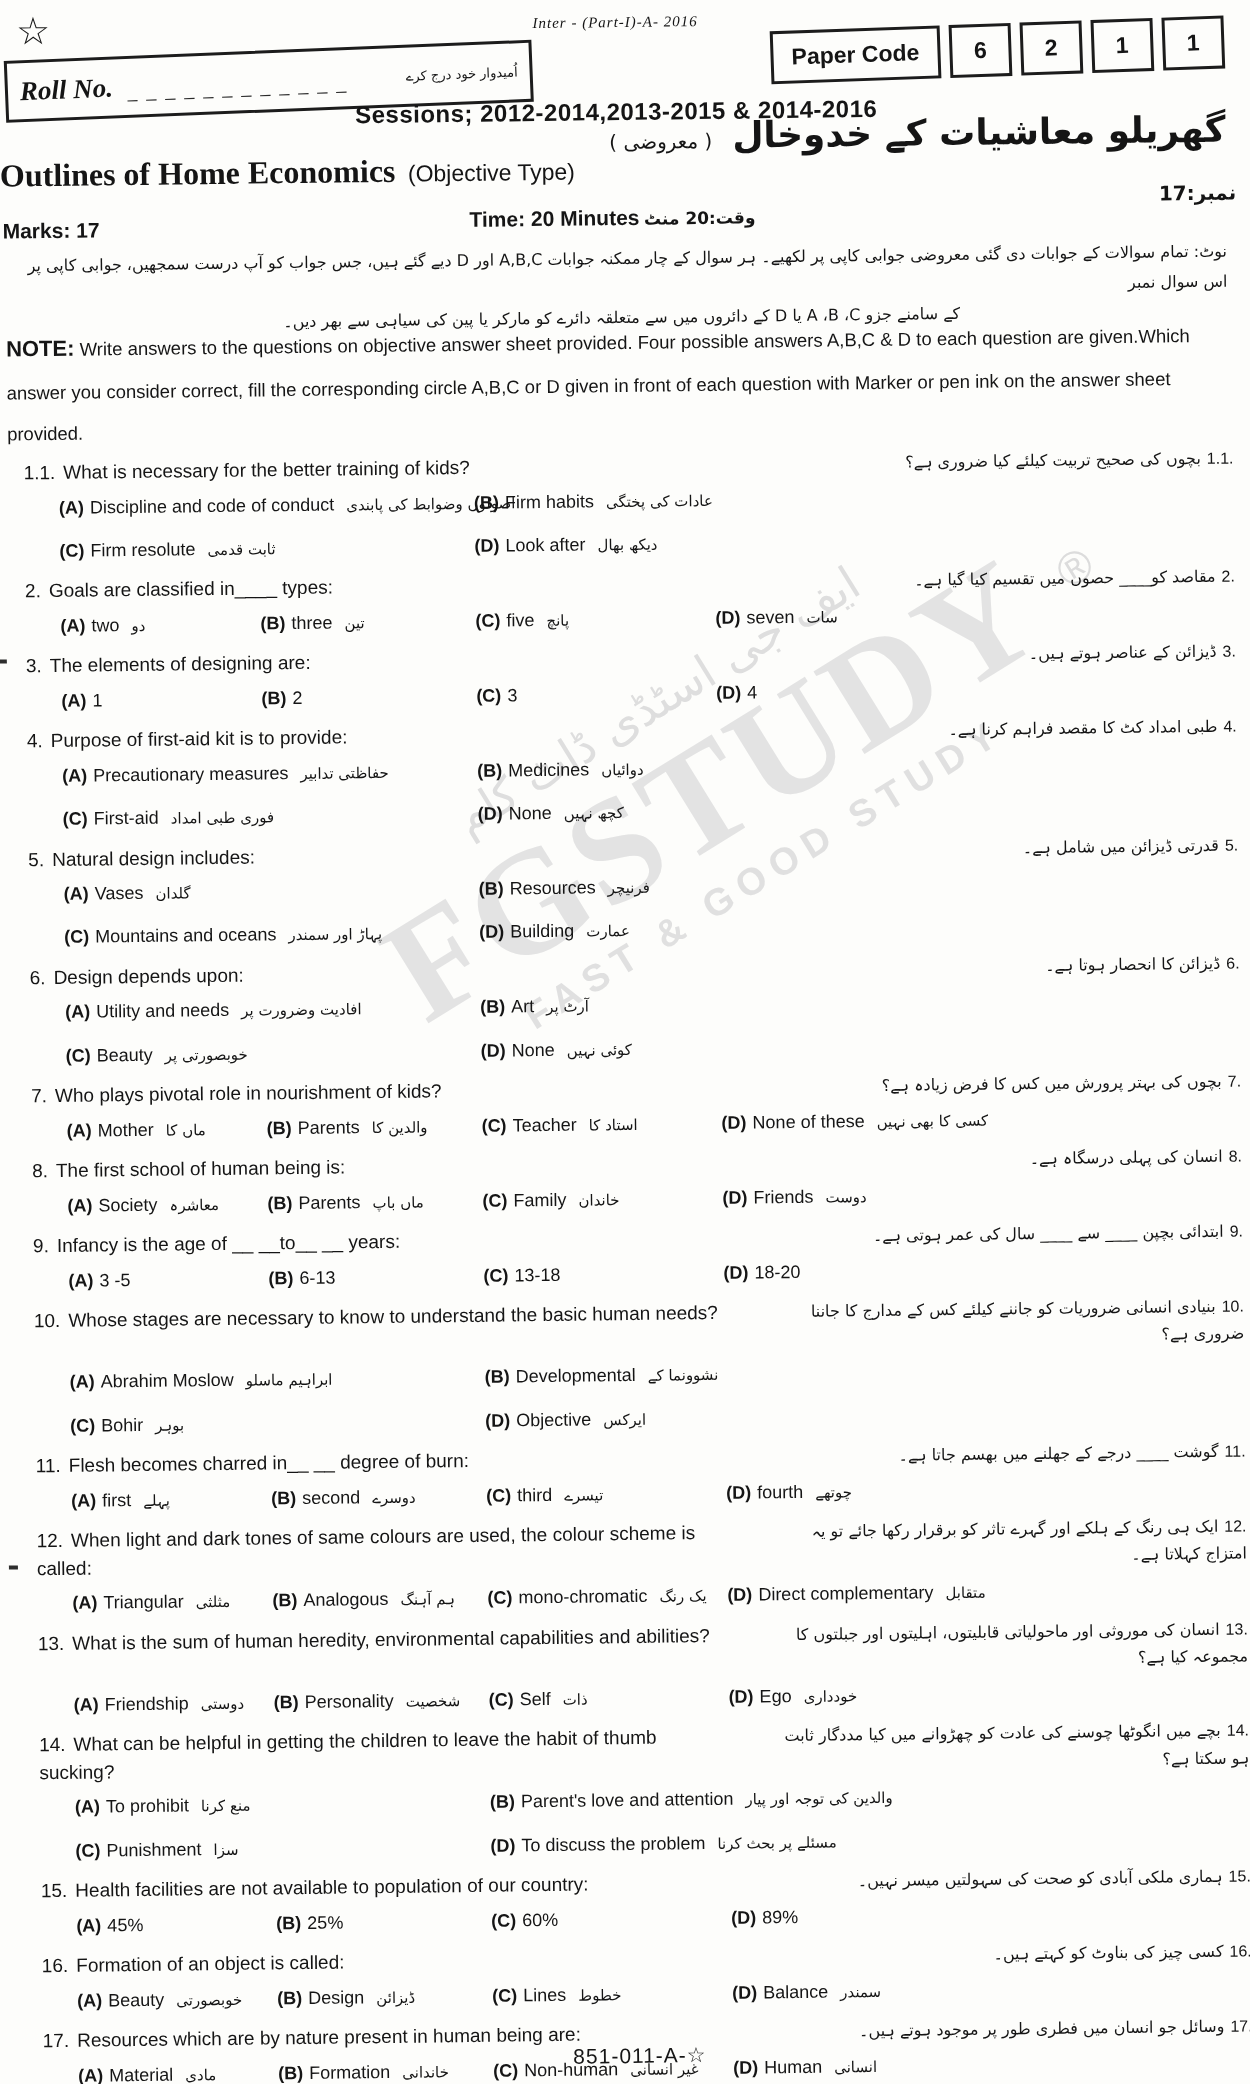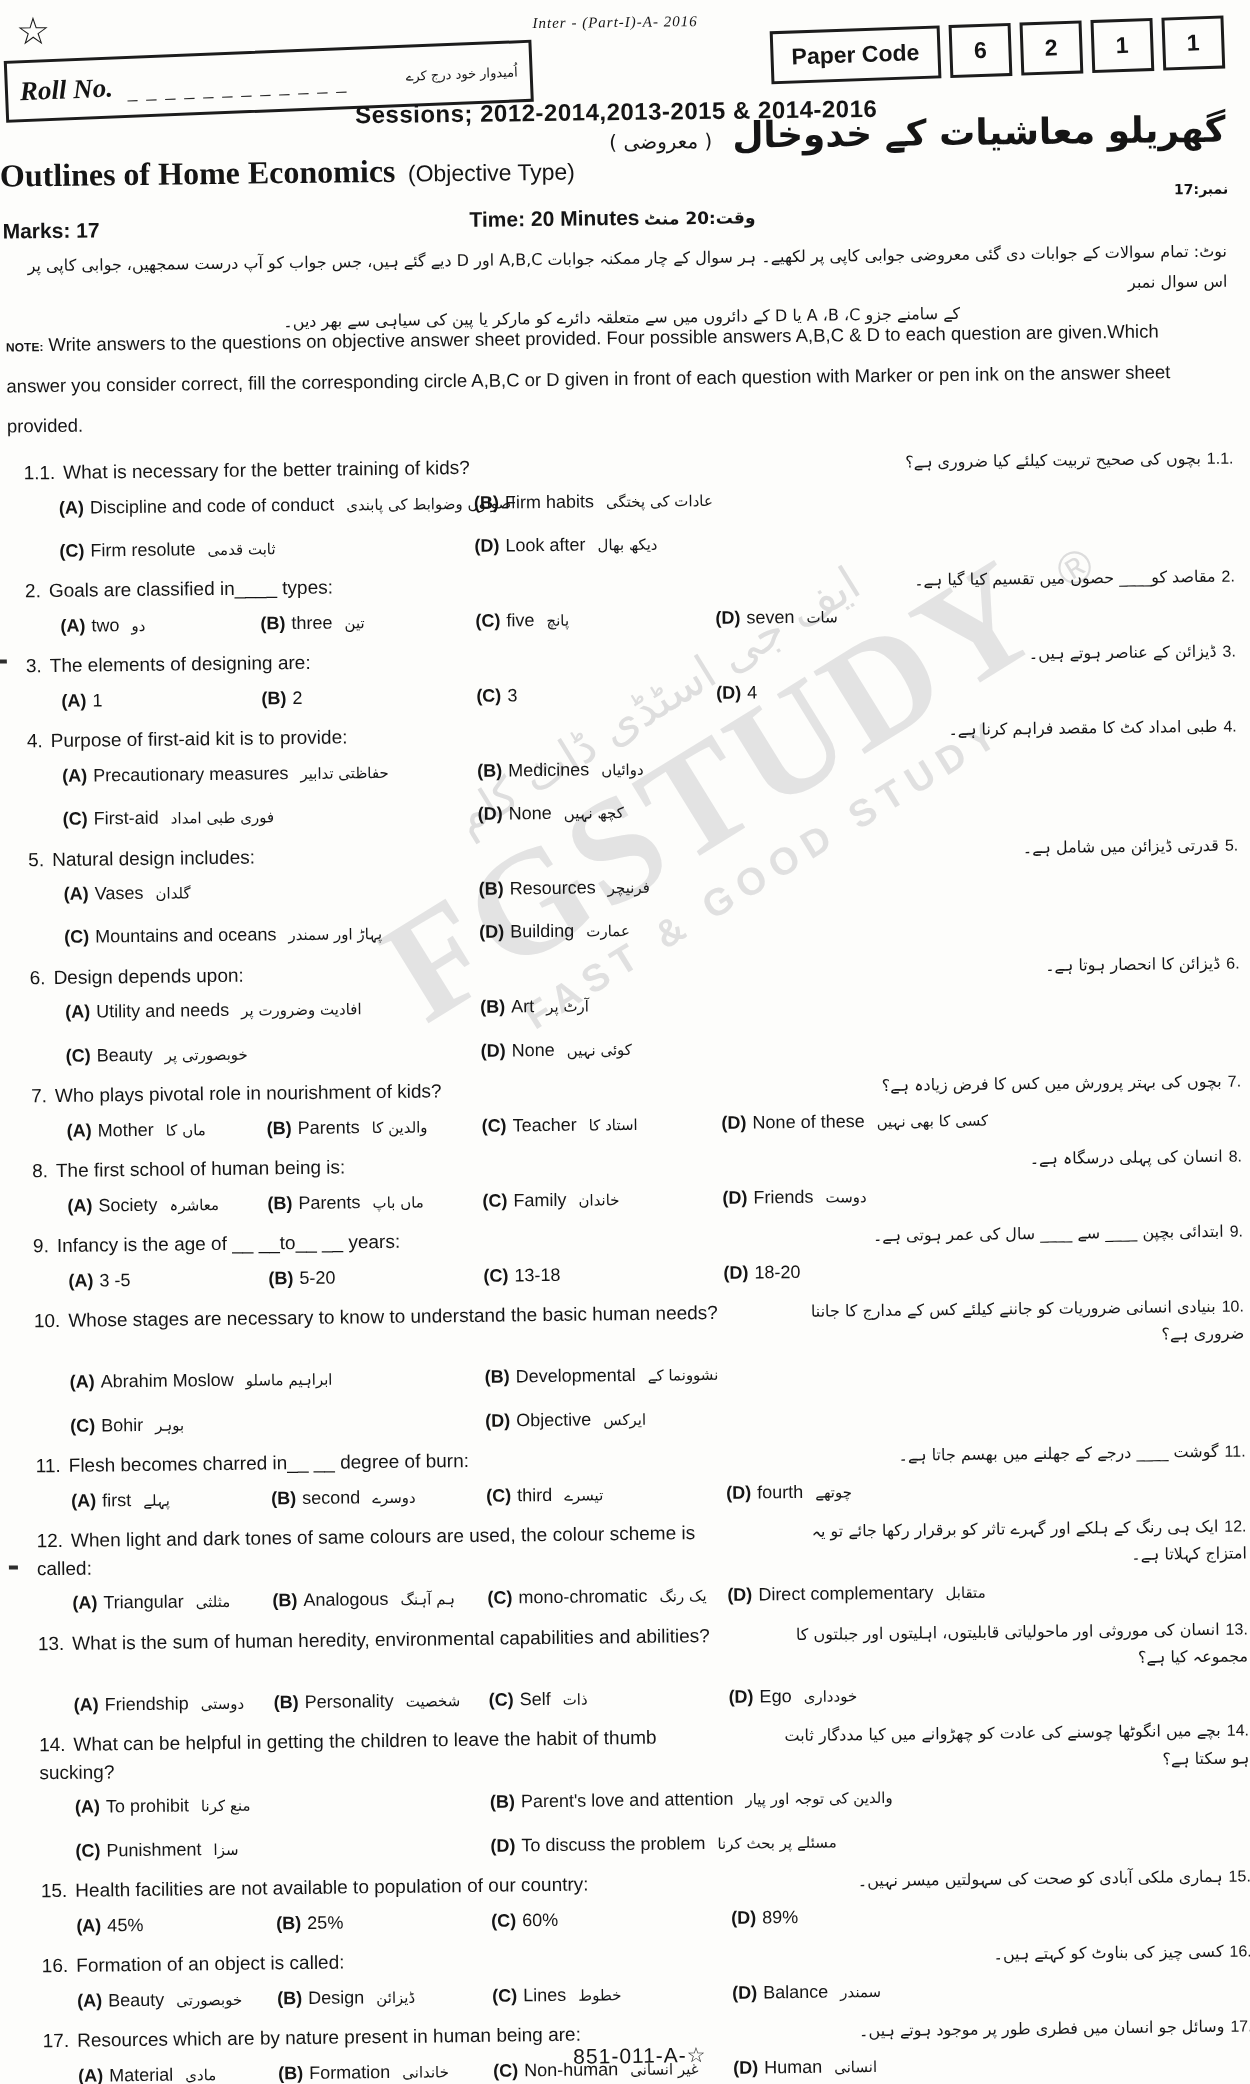--- a/index.html
+++ b/index.html
@@ -30,27 +30,27 @@
   .title-en{position:absolute;left:8px;top:150px;z-index:1;}
   .title-en .main{font-family:"Liberation Serif",serif;font-weight:bold;font-size:32px;}
   .title-en .sub{font-size:23px;margin-left:8px;}
   .title-ur{position:absolute;right:16px;top:116px;display:flex;flex-direction:row;align-items:baseline;gap:20px;z-index:1;}
   .title-ur .main{font-size:36px;font-weight:bold;}
   .title-ur .sub{font-size:20px;}
   .marks{position:absolute;left:10px;top:212px;font-weight:bold;font-size:21px;z-index:1;}
   .time-wrap{position:absolute;top:206px;left:0;width:100%;text-align:center;z-index:1;}
   .time-en{font-weight:bold;font-size:21px;}
   .time-ur{font-weight:bold;font-size:17px;margin-right:10px;}
-  .num-ur{position:absolute;right:14px;top:188px;font-weight:bold;font-size:14px;z-index:1;}
+  .num-ur{position:absolute;right:6px;top:188px;font-weight:bold;font-size:20px;z-index:1;}
 
   .note-ur{position:absolute;top:244px;left:22px;right:16px;font-size:16px;line-height:1.85;z-index:1;}
   .note-ur .l1{text-align:right;}
   .note-ur .l2{text-align:center;}
   .note-en{position:absolute;top:318px;left:12px;right:22px;font-size:18.5px;line-height:2.2;z-index:1;}
-  .note-en b{font-size:12px;}
+  .note-en b{font-size:22px;}
 
   
   .questions{position:absolute;top:452px;left:28px;right:12px;z-index:1;}
   .question{margin-bottom:14px;}
   .qline{display:flex;justify-content:space-between;align-items:flex-start;}
   .q-en{max-width:57%;font-size:19px;line-height:1.45;}
   .qno{margin-right:8px;}
   .q-ur{max-width:39%;text-align:right;font-size:16px;line-height:1.7;}
   .qno-ur{direction:ltr;unicode-bidi:embed;display:inline-block;margin-left:6px;font-family:"Liberation Sans",sans-serif;}
   .opts{display:grid;grid-template-columns:200px 215px 240px 1fr;row-gap:20px;margin:10px 0 0 35px;}
@@ -219,21 +219,21 @@
             <div class="opt c4"><b class="okey">(D)</b><span class="otext">Friends</span><span class="our ur">دوست</span></div>
           </div>
         </div>
         <div class="question">
           <div class="qline">
             <div class="q-en"><span class="qno">9.</span><span>Infancy is the age of __ __to__ __ years:</span></div>
             <div class="q-ur ur"><span class="qno-ur">9.</span><span>ابتدائی بچپن ____ سے ____ سال کی عمر ہوتی ہے۔</span></div>
           </div>
           <div class="opts">
             <div class="opt c1"><b class="okey">(A)</b><span class="otext">3 -5</span></div>
-            <div class="opt c2"><b class="okey">(B)</b><span class="otext">5-20</span></div>
+            <div class="opt c2"><b class="okey">(B)</b><span class="otext">6-13</span></div>
             <div class="opt c3"><b class="okey">(C)</b><span class="otext">13-18</span></div>
             <div class="opt c4"><b class="okey">(D)</b><span class="otext">18-20</span></div>
           </div>
         </div>
         <div class="question">
           <div class="qline">
             <div class="q-en"><span class="qno">10.</span><span>Whose stages are necessary to know to understand the basic human needs?</span></div>
             <div class="q-ur ur"><span class="qno-ur">10.</span><span>بنیادی انسانی ضروریات کو جاننے کیلئے کس کے مدارج کا جاننا ضروری ہے؟</span></div>
           </div>
           <div class="opts">

